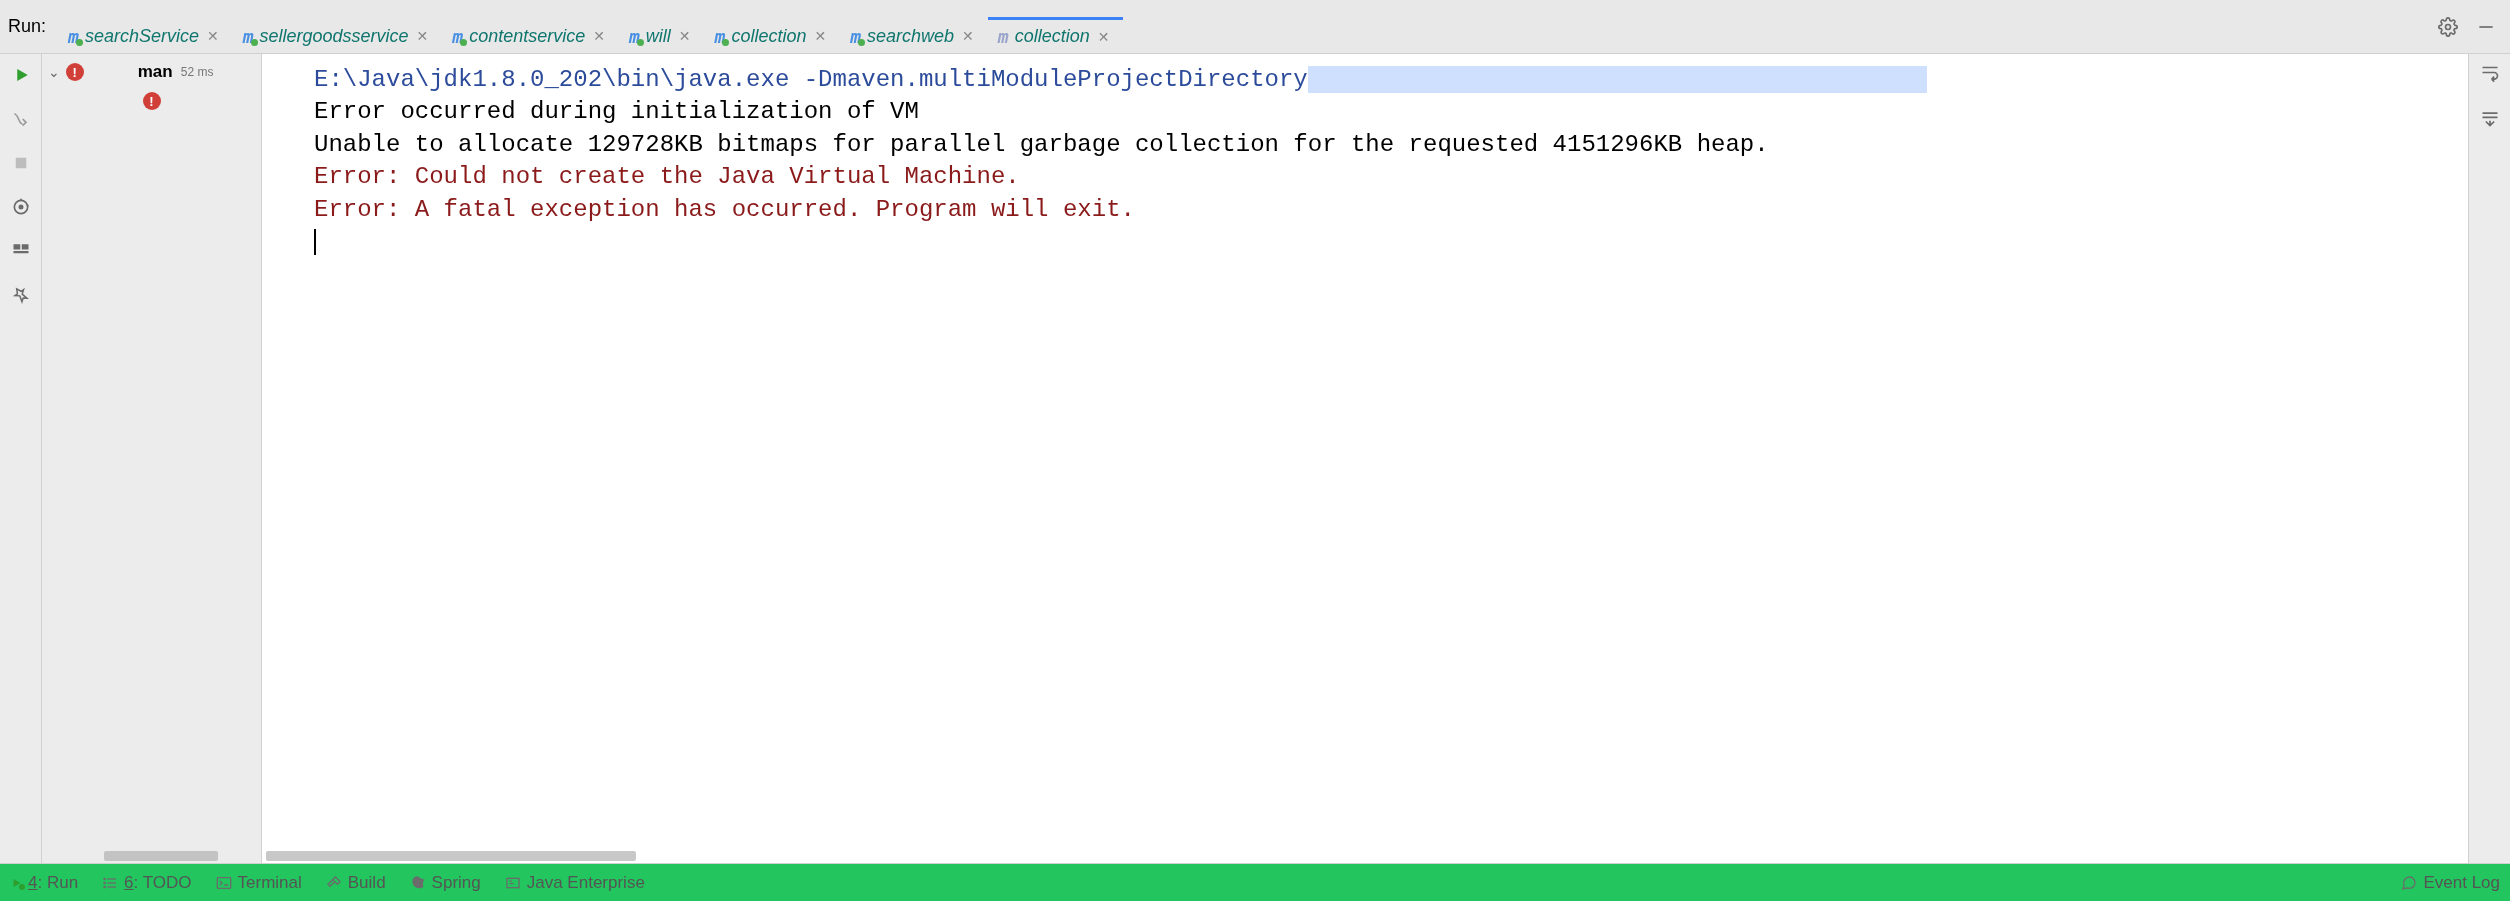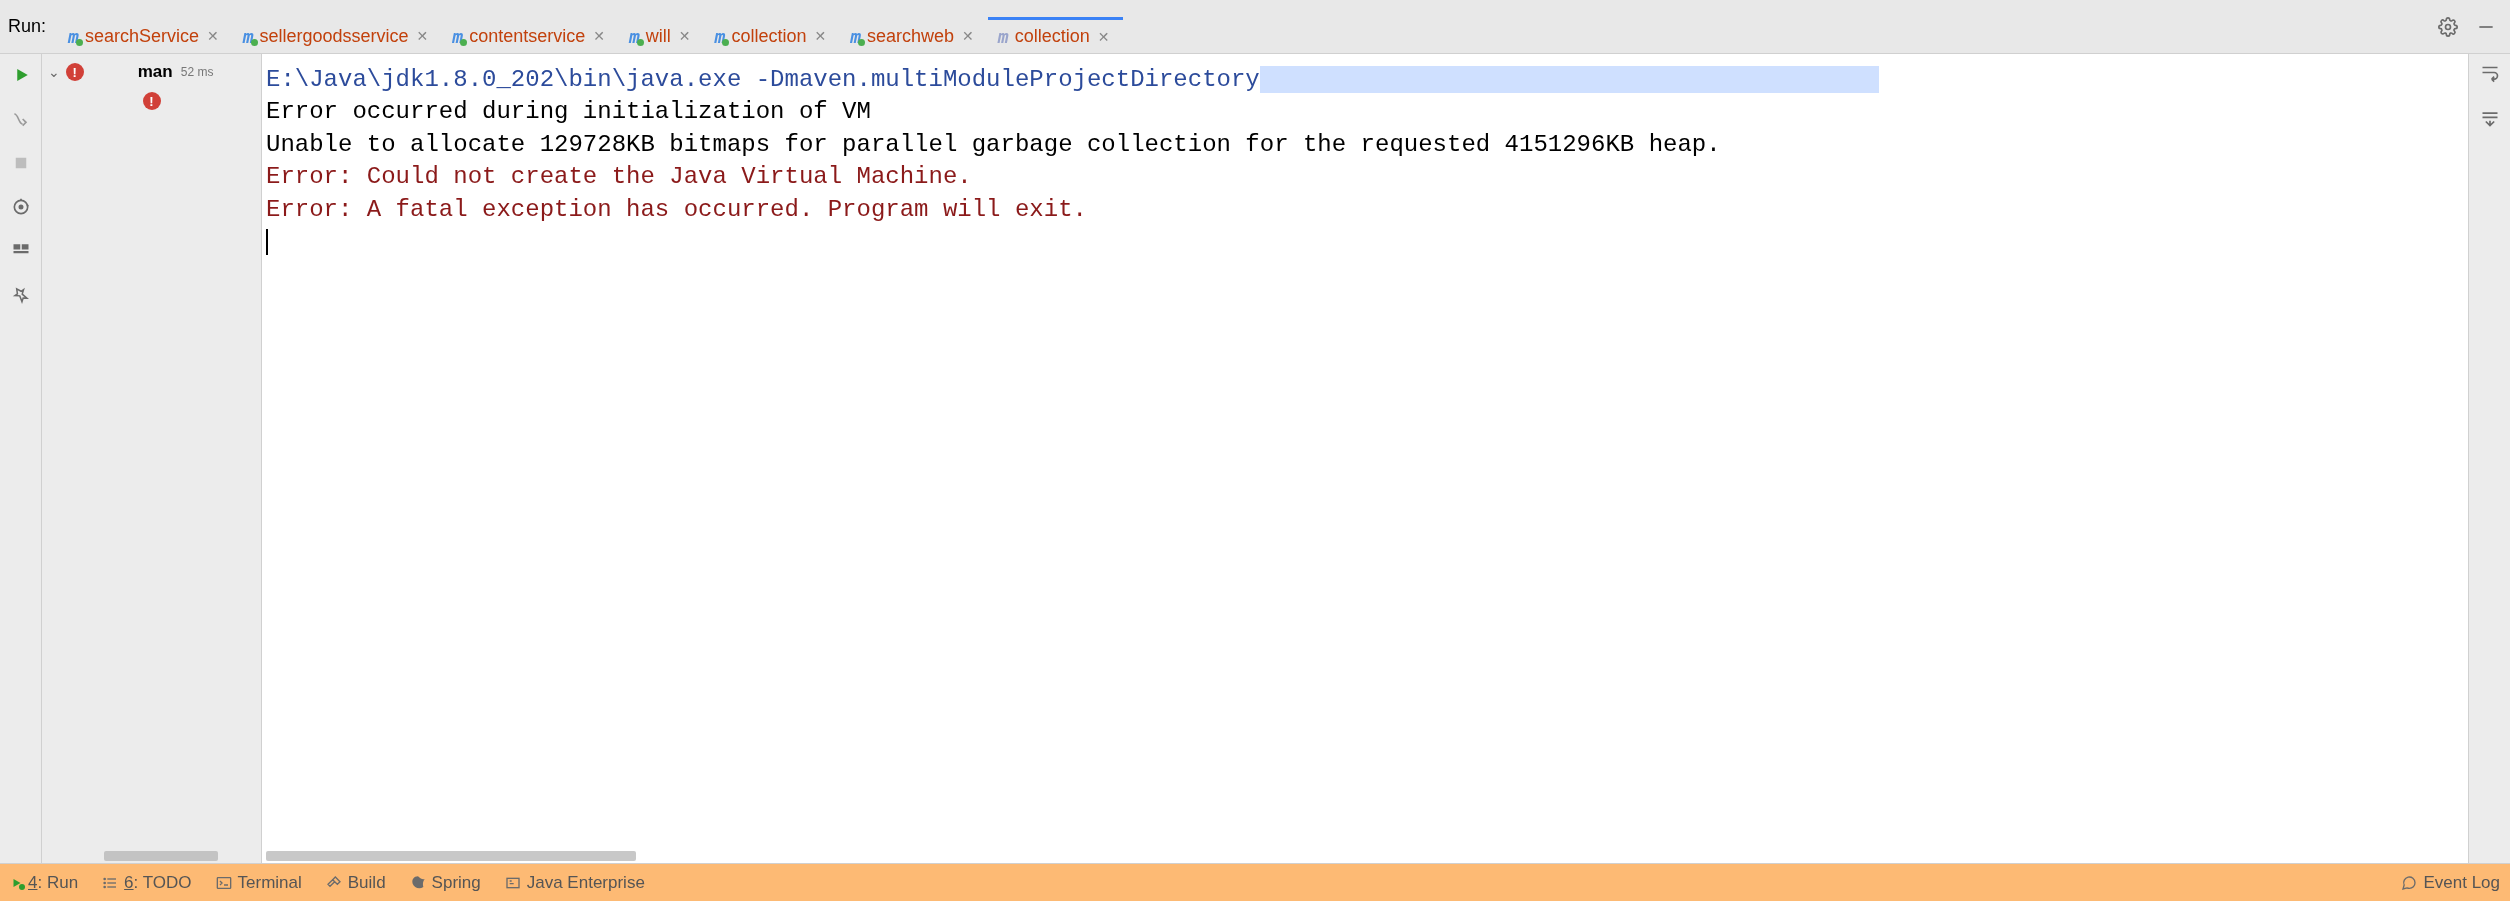--- a/index.html
+++ b/index.html
@@ -64,21 +64,22 @@
     width: 7px; height: 7px;
     background: #4caf50;
     border-radius: 50%;
     position: absolute;
     bottom: 1px; right: -4px;
   }
   .tab.active .m-icon { color: #9aa5cc; }
   .tab.active .m-icon::after { background: none; }
   .tab-label {
     font-size: 18px;
-    color: #c2410c;
+    color: #0f766e;
+    font-style: italic;
   }
   .tab-close {
     color: #888;
     font-size: 14px;
     padding: 0 2px;
   }
   .top-right {
     display: flex;
     align-items: center;
     gap: 18px;
@@ -169,20 +170,21 @@
     background: #fff;
   }
   .console {
     flex:1;
     font-family: "Consolas","Courier New",monospace;
     font-size: 24px;
     line-height: 1.35;
     padding: 10px 4px 4px 4px;
     white-space: pre;
     overflow: hidden;
+    margin-left: 48px;
   }
   .cmd { color: #2c4b9b; }
   .cmd .sel { background:#cfe0ff; }
   .err { color: #8b1a1a; }
   .cursor {
     display:inline-block;
     width:2px; height:26px;
     background:#000;
     vertical-align:text-bottom;
   }
@@ -206,21 +208,21 @@
     flex-direction: column;
     align-items: center;
     padding-top: 10px;
     gap: 22px;
   }
   .right-gutter .icon { width:22px;height:22px;display:flex;align-items:center;justify-content:center;color:#6b6b6b;cursor:pointer;}
 
   
   .status-bar {
     height: 38px;
-    background: #fdba74;
+    background: #22c55e;
     border-top: 1px solid #d0d0d0;
     display: flex;
     align-items: center;
     padding: 0 10px;
     gap: 24px;
     font-size: 17px;
     color: #555;
   }
   .status-item {
     display: flex;

